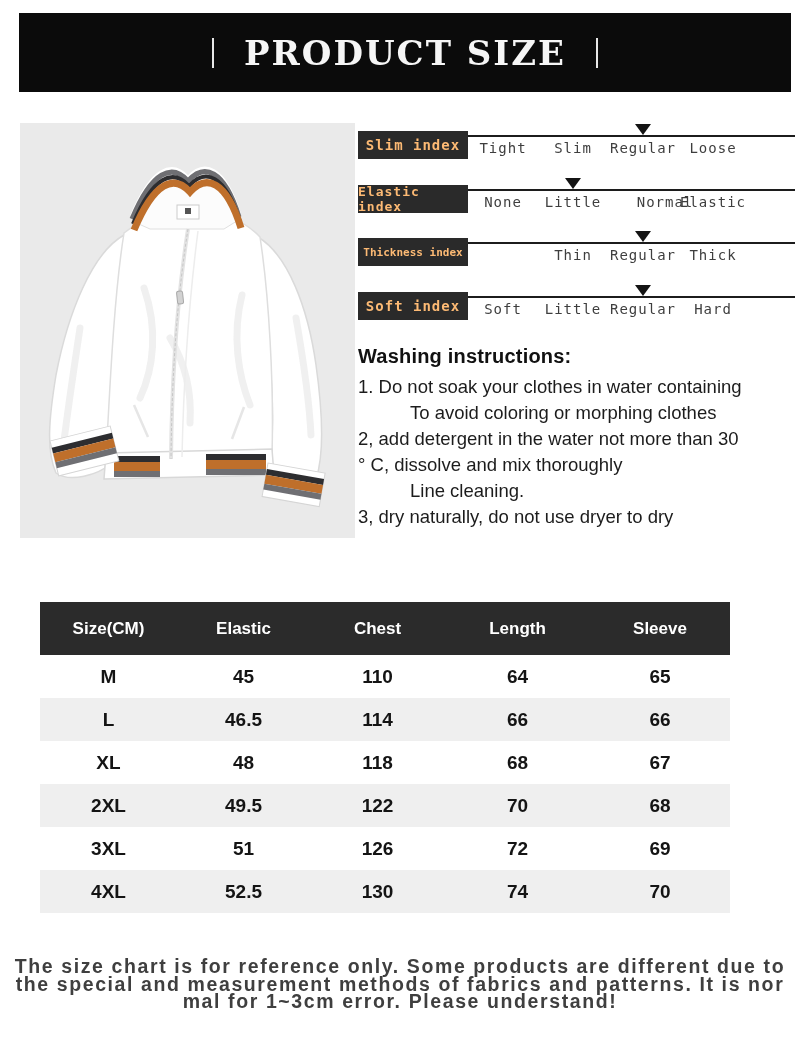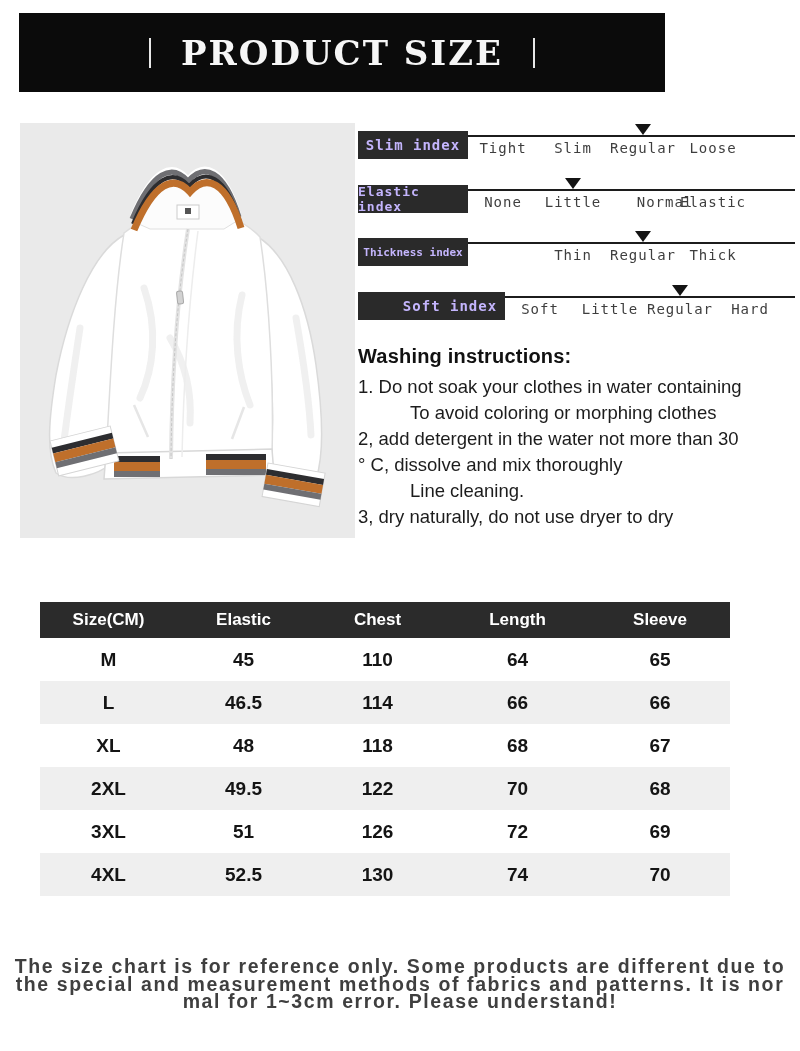--- a/index.html
+++ b/index.html
@@ -5,46 +5,46 @@
   html,body{margin:0;padding:0;}
   body{
     width:800px;height:1051px;background:#ffffff;
     font-family:"Liberation Sans",sans-serif;
     position:relative;overflow:hidden;
   }
   .page{position:relative;width:800px;height:1051px;background:#fff;}
 
   
   .banner{
-    position:absolute;left:19px;top:13px;width:646px;height:79px;
+    position:absolute;left:19px;top:13px;width:772px;height:79px;
     background:#0b0b0b;display:flex;align-items:center;justify-content:center;gap:30px;
   }
   .banner-bar{width:2px;height:30px;background:#e8e8e8;}
   .banner-title{
     color:#f6f6f6;font-family:"DejaVu Serif",serif;font-weight:bold;
     font-size:34px;letter-spacing:2px;white-space:nowrap;
   }
 
   
   .photo{position:absolute;left:20px;top:123px;width:335px;height:415px;}
 
   
   .right-col{position:absolute;left:358px;top:123px;width:437px;}
 
   .idx-row{position:relative;height:28px;margin-bottom:25.5px;display:flex;}
   .idx-row:first-child{margin-top:8px;}
   .idx-label{
-    width:110px;height:28px;background:#2a2a2a;color:#c4b5fd;flex:0 0 110px;
+    width:110px;height:28px;background:#2a2a2a;color:#fdba74;flex:0 0 110px;
     font-family:"DejaVu Sans Mono",monospace;font-weight:bold;
     display:flex;align-items:center;justify-content:center;letter-spacing:1px;
   }
   .idx-row:nth-child(1) .idx-label{font-size:14px;}
   .idx-row:nth-child(2) .idx-label{font-size:13px;}
   .idx-row:nth-child(3) .idx-label{font-size:11px;letter-spacing:0;}
-  .idx-row:nth-child(4) .idx-label{font-size:14px;padding-left:37px;}
+  .idx-row:nth-child(4) .idx-label{font-size:14px;}
   .idx-scale{position:relative;flex:1;height:28px;}
   .idx-line{position:absolute;left:0;top:4px;width:100%;height:2px;background:#1c1c1c;}
   .idx-marker{
     position:absolute;top:-7px;width:0;height:0;
     border-left:8px solid transparent;border-right:8px solid transparent;
     border-top:11px solid #141414;transform:translateX(-50%);
   }
   .idx-opt{
     position:absolute;top:9px;transform:translateX(-50%);
     font-family:"DejaVu Sans Mono",monospace;font-size:14px;letter-spacing:1px;
@@ -55,21 +55,21 @@
   .washing-title{font-size:20px;font-weight:bold;color:#111;margin-bottom:6px;letter-spacing:0.2px;}
   .washing-line{font-size:18.5px;color:#1c1c1c;line-height:26px;white-space:nowrap;}
   .washing-line.indent{padding-left:52px;}
 
   
   .size-table{position:absolute;left:40px;top:602px;width:690px;}
   .t-header,.t-row{
     display:grid;grid-template-columns:137px 133px 135px 145px 140px;
     padding-right:38px;align-items:center;
   }
-  .t-header{height:36px;background:#2b2b2b;color:#ffffff;font-size:17px;font-weight:bold;}
+  .t-header{height:53px;background:#2b2b2b;color:#ffffff;font-size:17px;font-weight:bold;}
   .t-header > div{text-align:center;}
   .t-row{height:43px;font-size:19px;font-weight:bold;color:#141414;}
   .t-row > div{text-align:center;}
   .t-row:nth-child(even){background:#efefef;}
 
   
   .disclaimer{
     position:absolute;left:10px;top:958px;width:780px;text-align:center;
     color:#3f3f3f;font-size:19.5px;font-weight:bold;letter-spacing:1.6px;
   }

